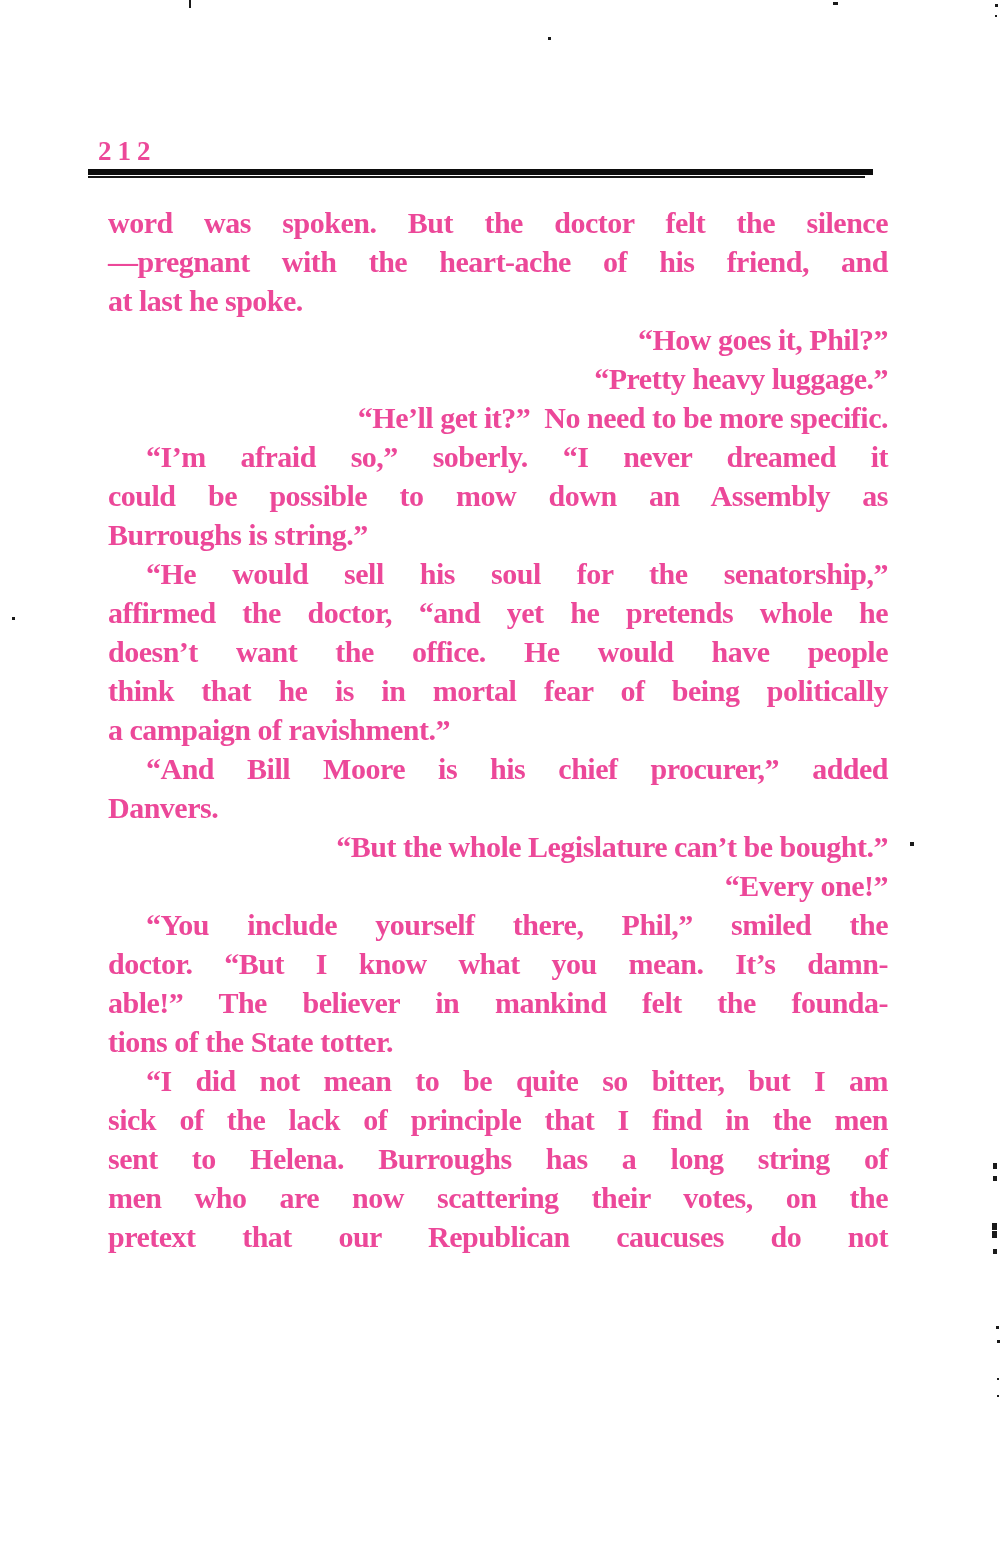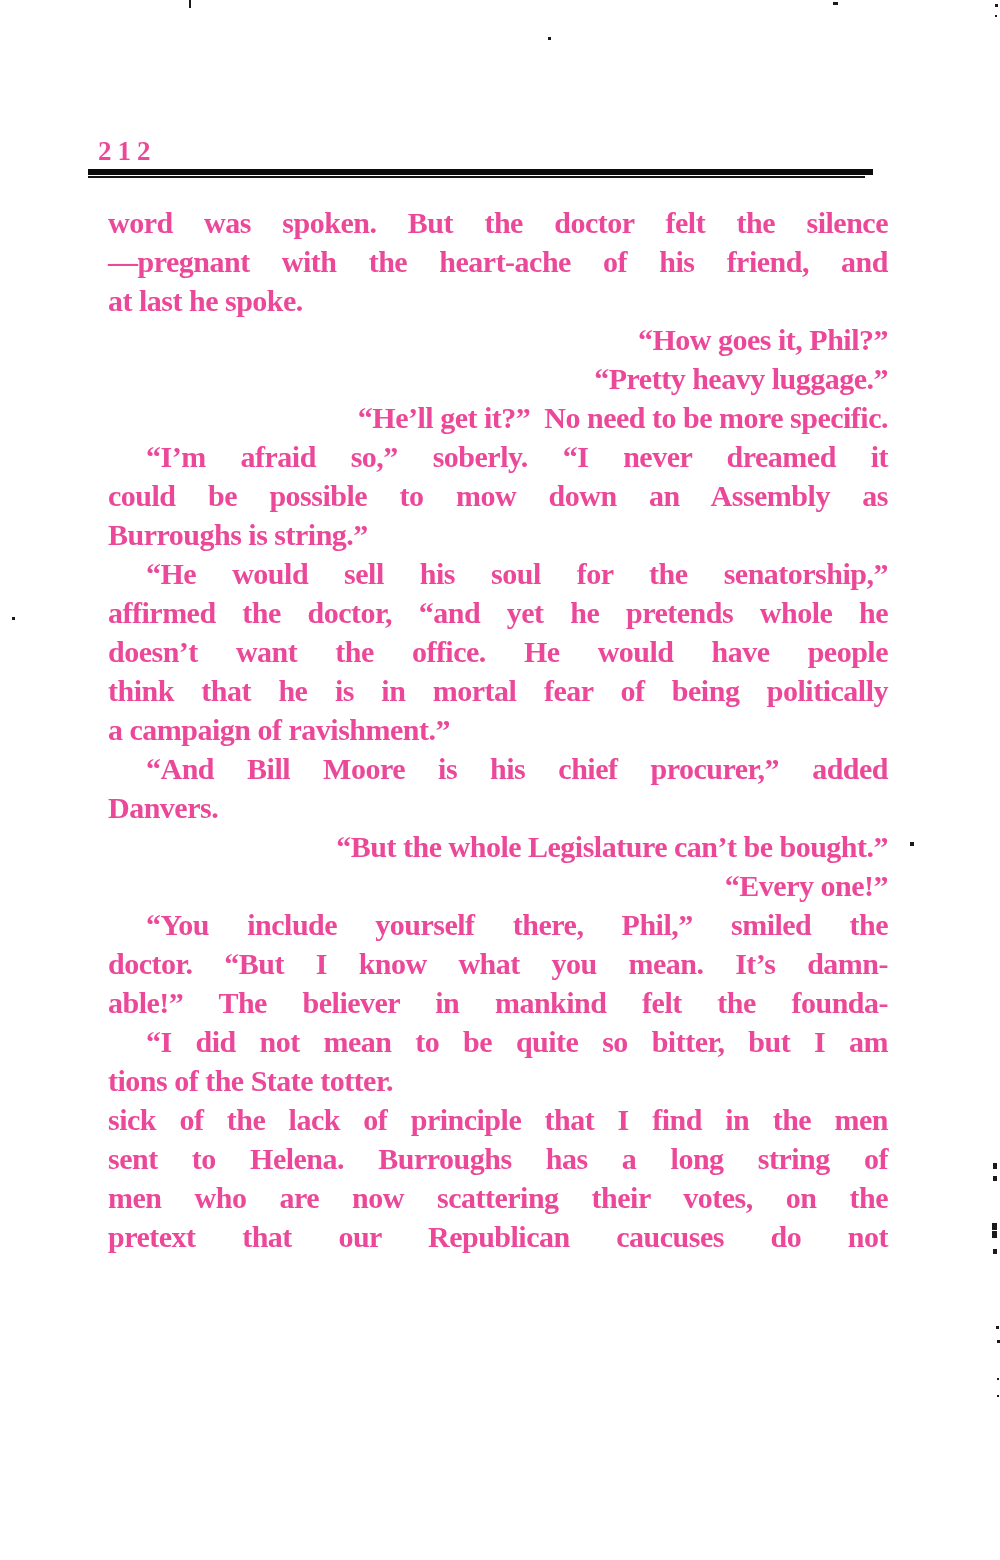--- a/index.html
+++ b/index.html
@@ -109,22 +109,22 @@
       <div class="line just">doesn’t want the office.  He would have people</div>
       <div class="line just">think that he is in mortal fear of being politically</div>
       <div class="line">a campaign of ravishment.”</div>
       <div class="line indent just">“And Bill Moore is his chief procurer,” added</div>
       <div class="line">Danvers.</div>
       <div class="line indent">“But the whole Legislature can’t be bought.”</div>
       <div class="line indent">“Every one!”</div>
       <div class="line indent just">“You include yourself there, Phil,” smiled the</div>
       <div class="line just">doctor.  “But I know what you mean.  It’s damn-</div>
       <div class="line just">able!”  The believer in mankind felt the founda-</div>
+      <div class="line">tions of the State totter.</div>
       <div class="line indent just">“I did not mean to be quite so bitter, but I am</div>
-      <div class="line">tions of the State totter.</div>
       <div class="line just">sick of the lack of principle that I find in the men</div>
       <div class="line just">sent to Helena.  Burroughs has a long string of</div>
       <div class="line just">men who are now scattering their votes, on the</div>
       <div class="line just">pretext that our Republican caucuses do not</div>
     </div>
 
   <div class="speck" style="left:189px; top:0;      width:2px; height:8px;"></div>
   <div class="speck" style="left:833px; top:2px;    width:5px; height:3px;"></div>
   <div class="speck" style="left:548px; top:37px;   width:3px; height:3px;"></div>
   <div class="speck" style="left:995px; top:4px;    width:3px; height:3px;"></div>

